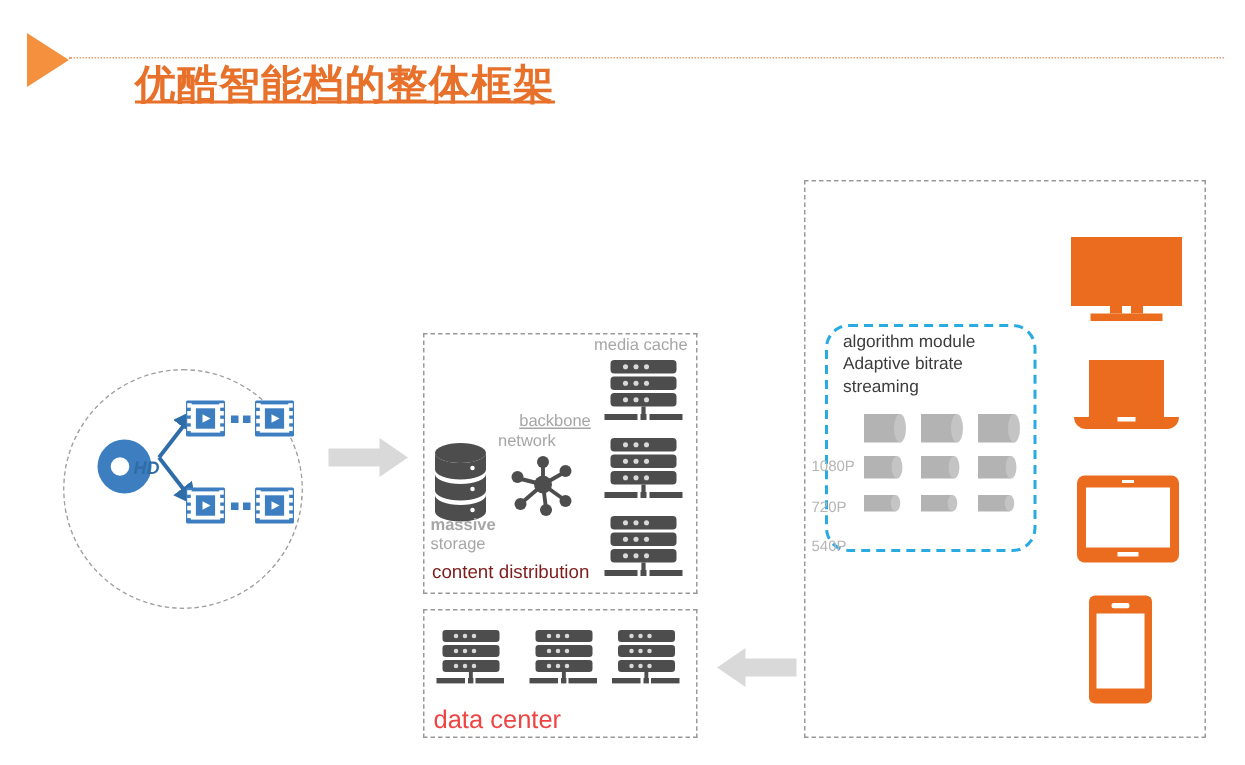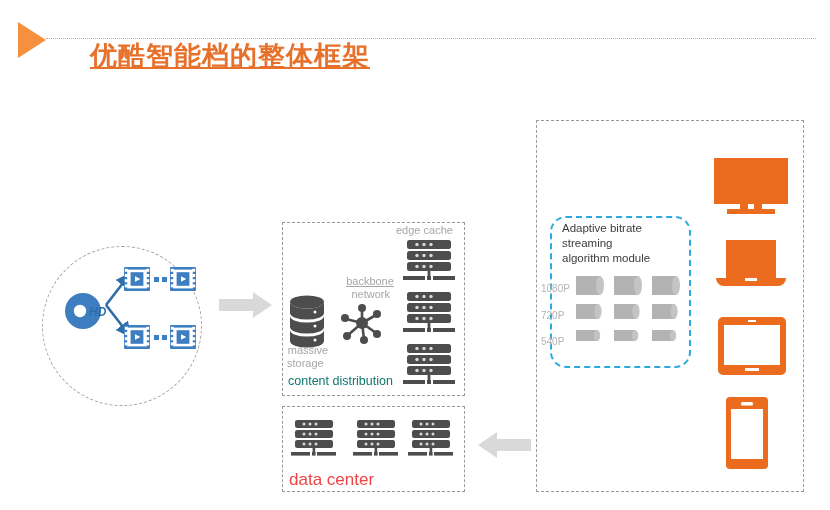--- a/index.html
+++ b/index.html
@@ -55,21 +55,21 @@
   #right-box{left:536px;top:120px;width:268px;height:372px;}
 
   .abr-box{
     position:absolute;left:550px;top:216px;width:141px;height:152px;
     border:2px dashed #29ABE2;border-radius:16px;box-sizing:border-box;
   }
   .abr-title{
     position:absolute;left:562px;top:221px;width:128px;
     color:#3c3c3c;font-size:11.5px;line-height:15px;
   }
-  .res-lbl{position:absolute;color:#b5b5b5;font-size:10px;}
+  .res-lbl{position:absolute;color:#b5b5b5;font-size:10px;margin-top:23px;}
   .dev{position:absolute;}
   svg{display:block;overflow:visible;}
 </style>
 </head>
 <body>
 
 <div id="slide">
 
   <div class="hdr-tri"></div>
   <div class="hdr-rule"></div>
@@ -166,46 +166,46 @@
     <g fill="#4D4D4D">
       <ellipse cx="19" cy="8" rx="17" ry="6.6"></ellipse>
       <path d="M2,8 L2,19 A17,6.6 0 0 0 36,19 L36,8 A17,6.6 0 0 1 2,8 Z"></path>
       <path d="M2,22 L2,33 A17,6.6 0 0 0 36,33 L36,22 A17,6.6 0 0 1 2,22 Z"></path>
       <path d="M2,36 L2,47 A17,6.6 0 0 0 36,47 L36,36 A17,6.6 0 0 1 2,36 Z"></path>
       <circle cx="27" cy="18" r="1.5" fill="#ffffff"></circle>
       <circle cx="27" cy="32" r="1.5" fill="#ffffff"></circle>
       <circle cx="27" cy="46" r="1.5" fill="#ffffff"></circle>
     </g>
   </svg>
-  <div class="lbl-light" style="left:287px;top:344px;width:42px;text-align:center;">massive</div>
+  <div class="lbl-light" style="left:287px;top:344px;width:42px;text-align:center;font-weight:bold;">massive</div>
   <div class="lbl-light" style="left:287px;top:357px;width:42px;">storage</div>
 
   <div class="lbl-light" style="left:341px;top:275px;width:58px;text-align:center;text-decoration:underline;">backbone</div>
-  <div class="lbl-light" style="left:332px;top:288px;width:58px;text-align:right;">network</div>
+  <div class="lbl-light" style="left:332px;top:288px;width:58px;text-align:left;">network</div>
   <svg style="position:absolute;left:340px;top:301px;" width="44" height="44">
     <g stroke="#4D4D4D" stroke-width="2.6">
       <line x1="22" y1="22" x2="22" y2="8"></line>
       <line x1="22" y1="22" x2="36" y2="14"></line>
       <line x1="22" y1="22" x2="36" y2="32"></line>
       <line x1="22" y1="22" x2="24" y2="38"></line>
       <line x1="22" y1="22" x2="8" y2="34"></line>
       <line x1="22" y1="22" x2="6" y2="18"></line>
     </g>
     <g fill="#4D4D4D">
       <circle cx="22" cy="22" r="6"></circle>
       <circle cx="22" cy="7" r="4"></circle>
       <circle cx="37" cy="13" r="4"></circle>
       <circle cx="37" cy="33" r="4"></circle>
       <circle cx="24" cy="39" r="4"></circle>
       <circle cx="7" cy="35" r="4"></circle>
       <circle cx="5" cy="17" r="4"></circle>
     </g>
   </svg>
 
-  <div class="lbl-light" style="left:396px;top:224px;">edge cache</div>
+  <div class="lbl-light" style="left:396px;top:224px;">media cache</div>
 
   <svg style="position:absolute;left:403px;top:240px;" width="52" height="48">
     <g fill="#4D4D4D">
       <rect x="4" y="0" width="44" height="9" rx="2.5"></rect>
       <rect x="4" y="11" width="44" height="9" rx="2.5"></rect>
       <rect x="4" y="22" width="44" height="9" rx="2.5"></rect>
       <rect x="24.6" y="31" width="2.8" height="6"></rect>
       <rect x="0" y="36" width="22" height="4"></rect>
       <rect x="30" y="36" width="22" height="4"></rect>
       <rect x="24" y="36" width="4" height="4"></rect>
@@ -260,21 +260,21 @@
         <circle cx="28" cy="4.5" r="1.7"></circle>
       <circle cx="14" cy="15.5" r="1.7"></circle>
         <circle cx="21" cy="15.5" r="1.7"></circle>
         <circle cx="28" cy="15.5" r="1.7"></circle>
       <circle cx="14" cy="26.5" r="1.7"></circle>
         <circle cx="21" cy="26.5" r="1.7"></circle>
         <circle cx="28" cy="26.5" r="1.7"></circle>
     </g>
   </svg>
 
-  <div class="lbl" style="left:288px;top:374px;font-size:12.5px;color:#0f766e;">content distribution</div>
+  <div class="lbl" style="left:288px;top:374px;font-size:12.5px;color:#7f1d1d;">content distribution</div>
 
   <div class="dash-box" id="dc-box"></div>
 
   <svg style="position:absolute;left:291px;top:420px;" width="46" height="44">
     <g fill="#4D4D4D">
       <rect x="4" y="0" width="38" height="8" rx="2.2"></rect>
       <rect x="4" y="10" width="38" height="8" rx="2.2"></rect>
       <rect x="4" y="20" width="38" height="8" rx="2.2"></rect>
       <rect x="21.6" y="28" width="2.6" height="5"></rect>
       <rect x="0" y="32" width="19" height="3.6"></rect>
@@ -341,22 +341,22 @@
   <div class="lbl" style="left:289px;top:470px;font-size:17px;color:#ef4444;">data center</div>
 
   <svg class="arrow-l" style="left:478px;top:432px;" width="54" height="26">
     <polygon points="53,7 19,7 19,0 0,13 19,26 19,19 53,19" fill="#D9D9D9"></polygon>
   </svg>
 
   <div class="dash-box" id="right-box"></div>
 
   <div class="abr-box"></div>
   <div class="abr-title">
+    <div>algorithm module</div>
     <div>Adaptive bitrate streaming</div>
-    <div>algorithm module</div>
   </div>
 
   <div class="res-lbl" style="left:541px;top:283px;">1080P</div>
   <div class="res-lbl" style="left:541px;top:310px;">720P</div>
   <div class="res-lbl" style="left:541px;top:336px;">540P</div>
 
   <svg style="position:absolute;left:576px;top:276px;" width="108" height="76">
 
     <g>
       <rect x="0" y="0" width="24" height="19" fill="#B3B3B3"></rect>

